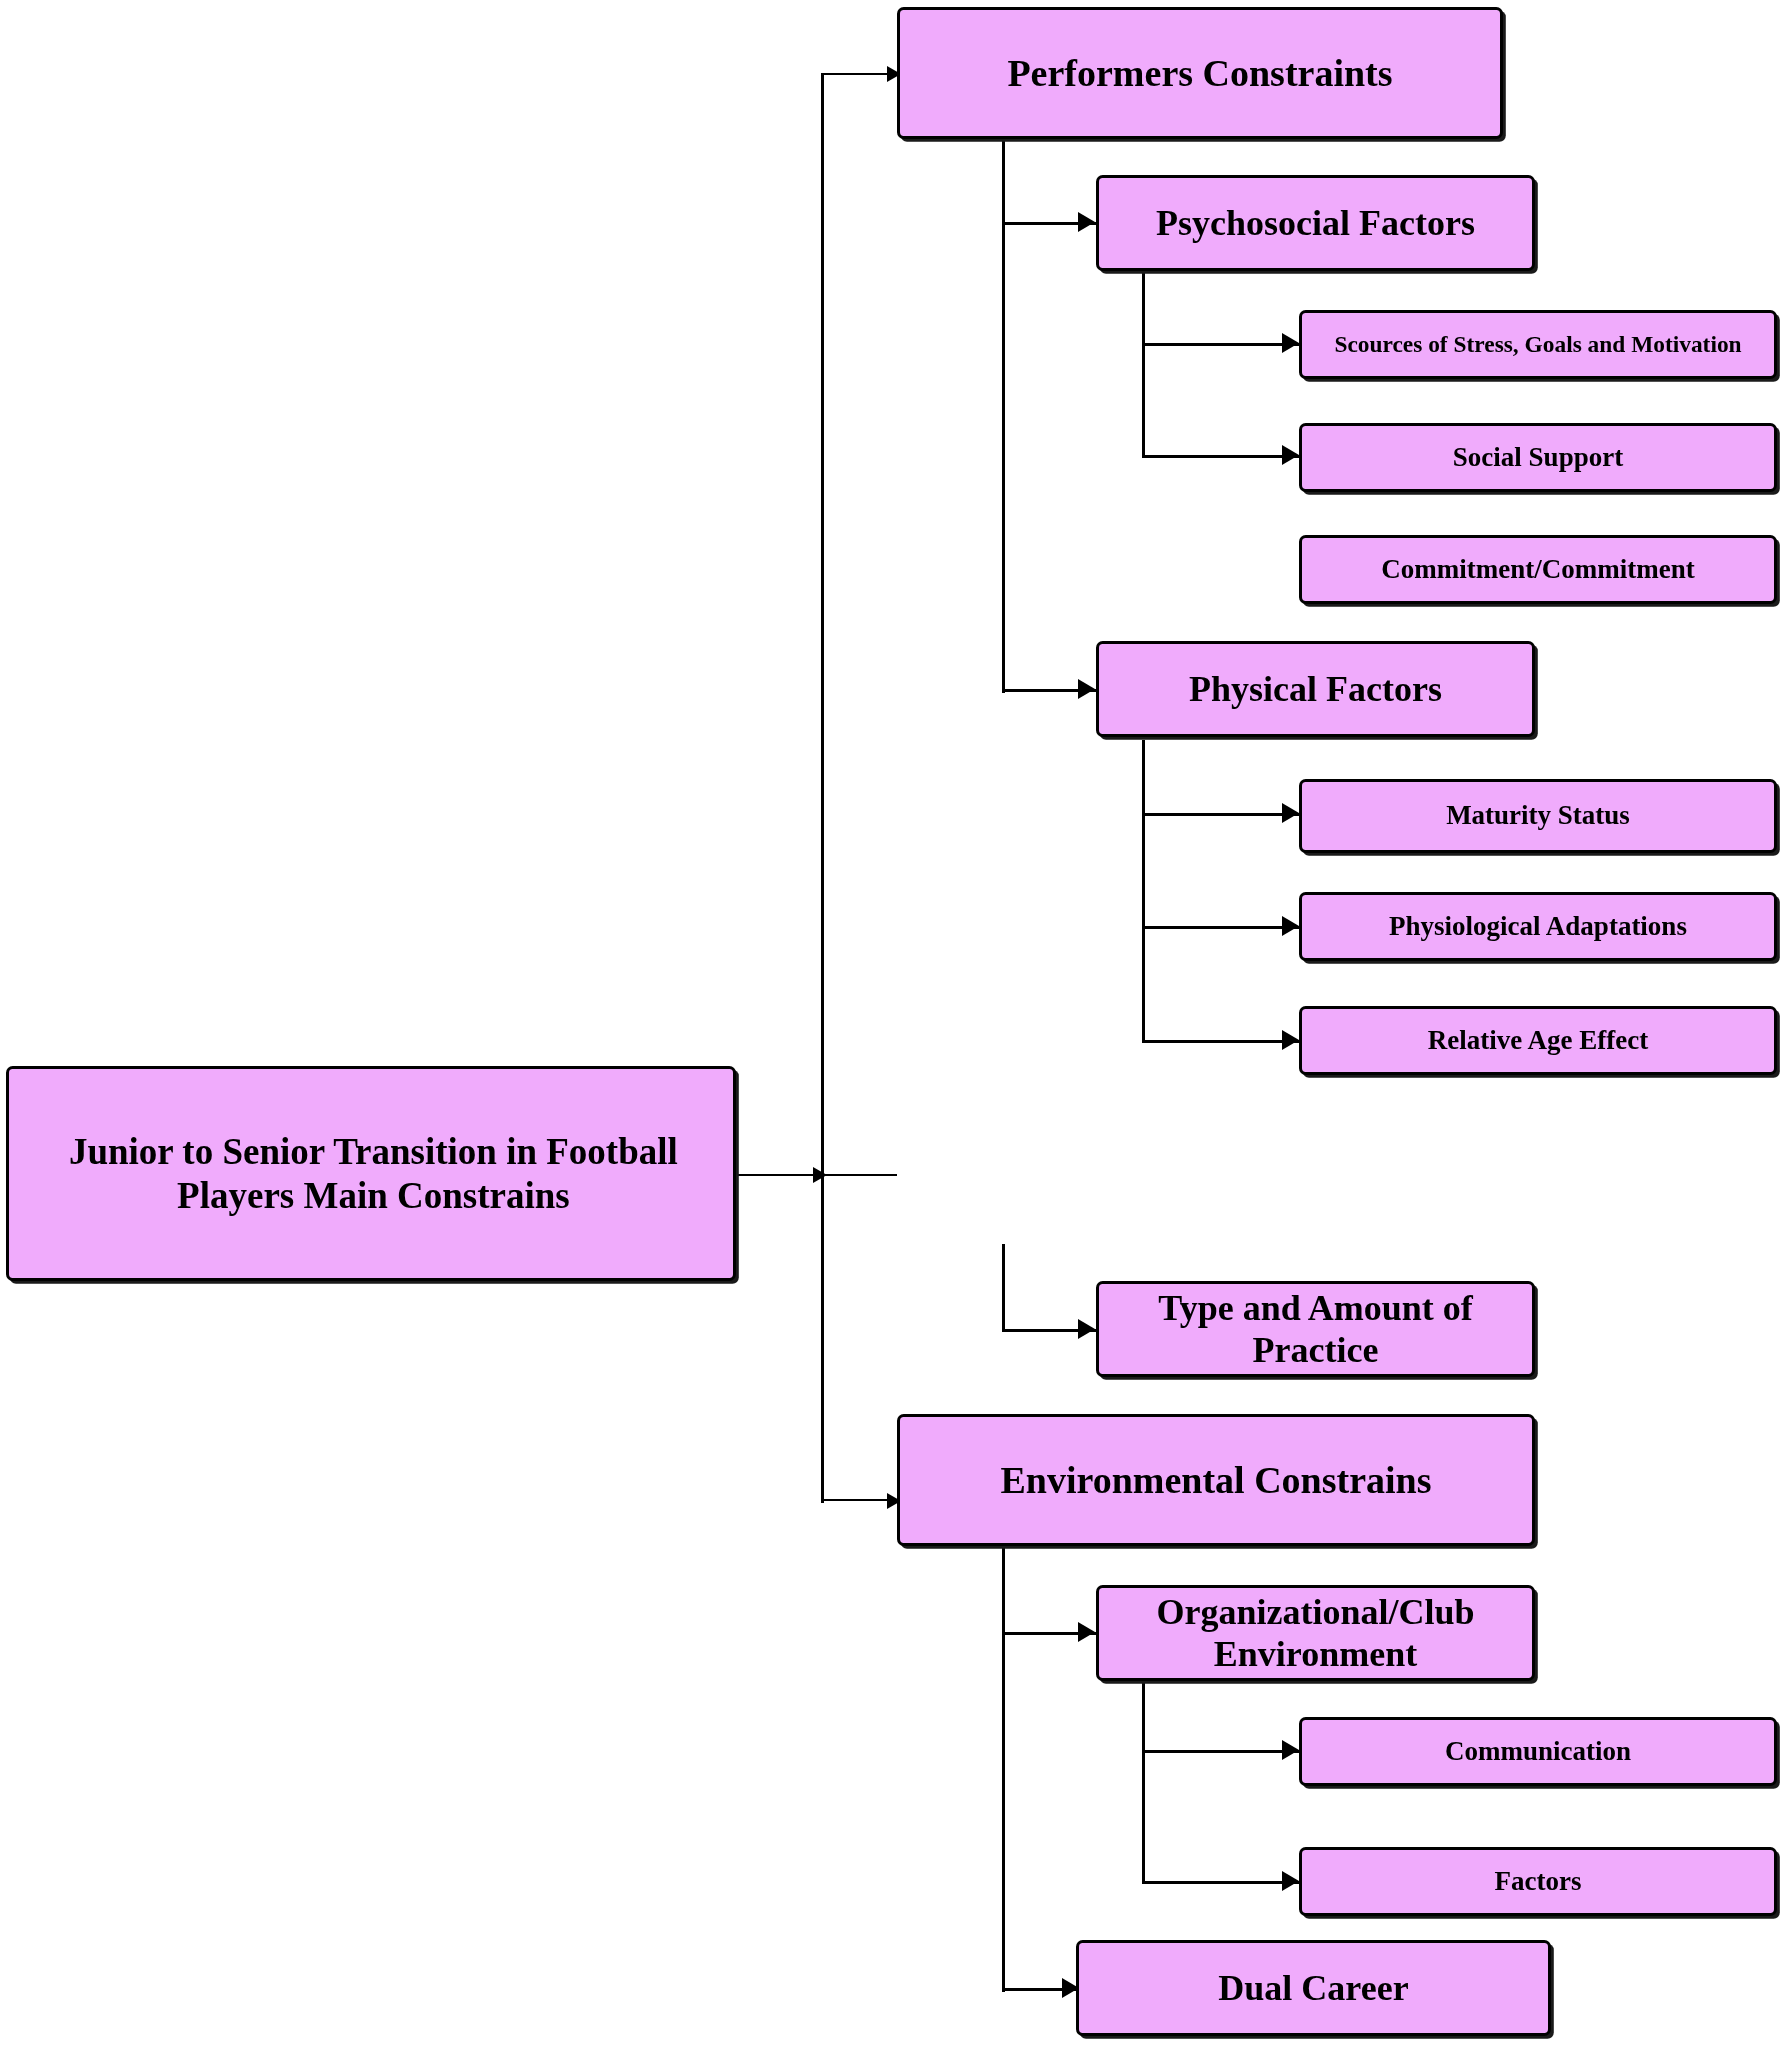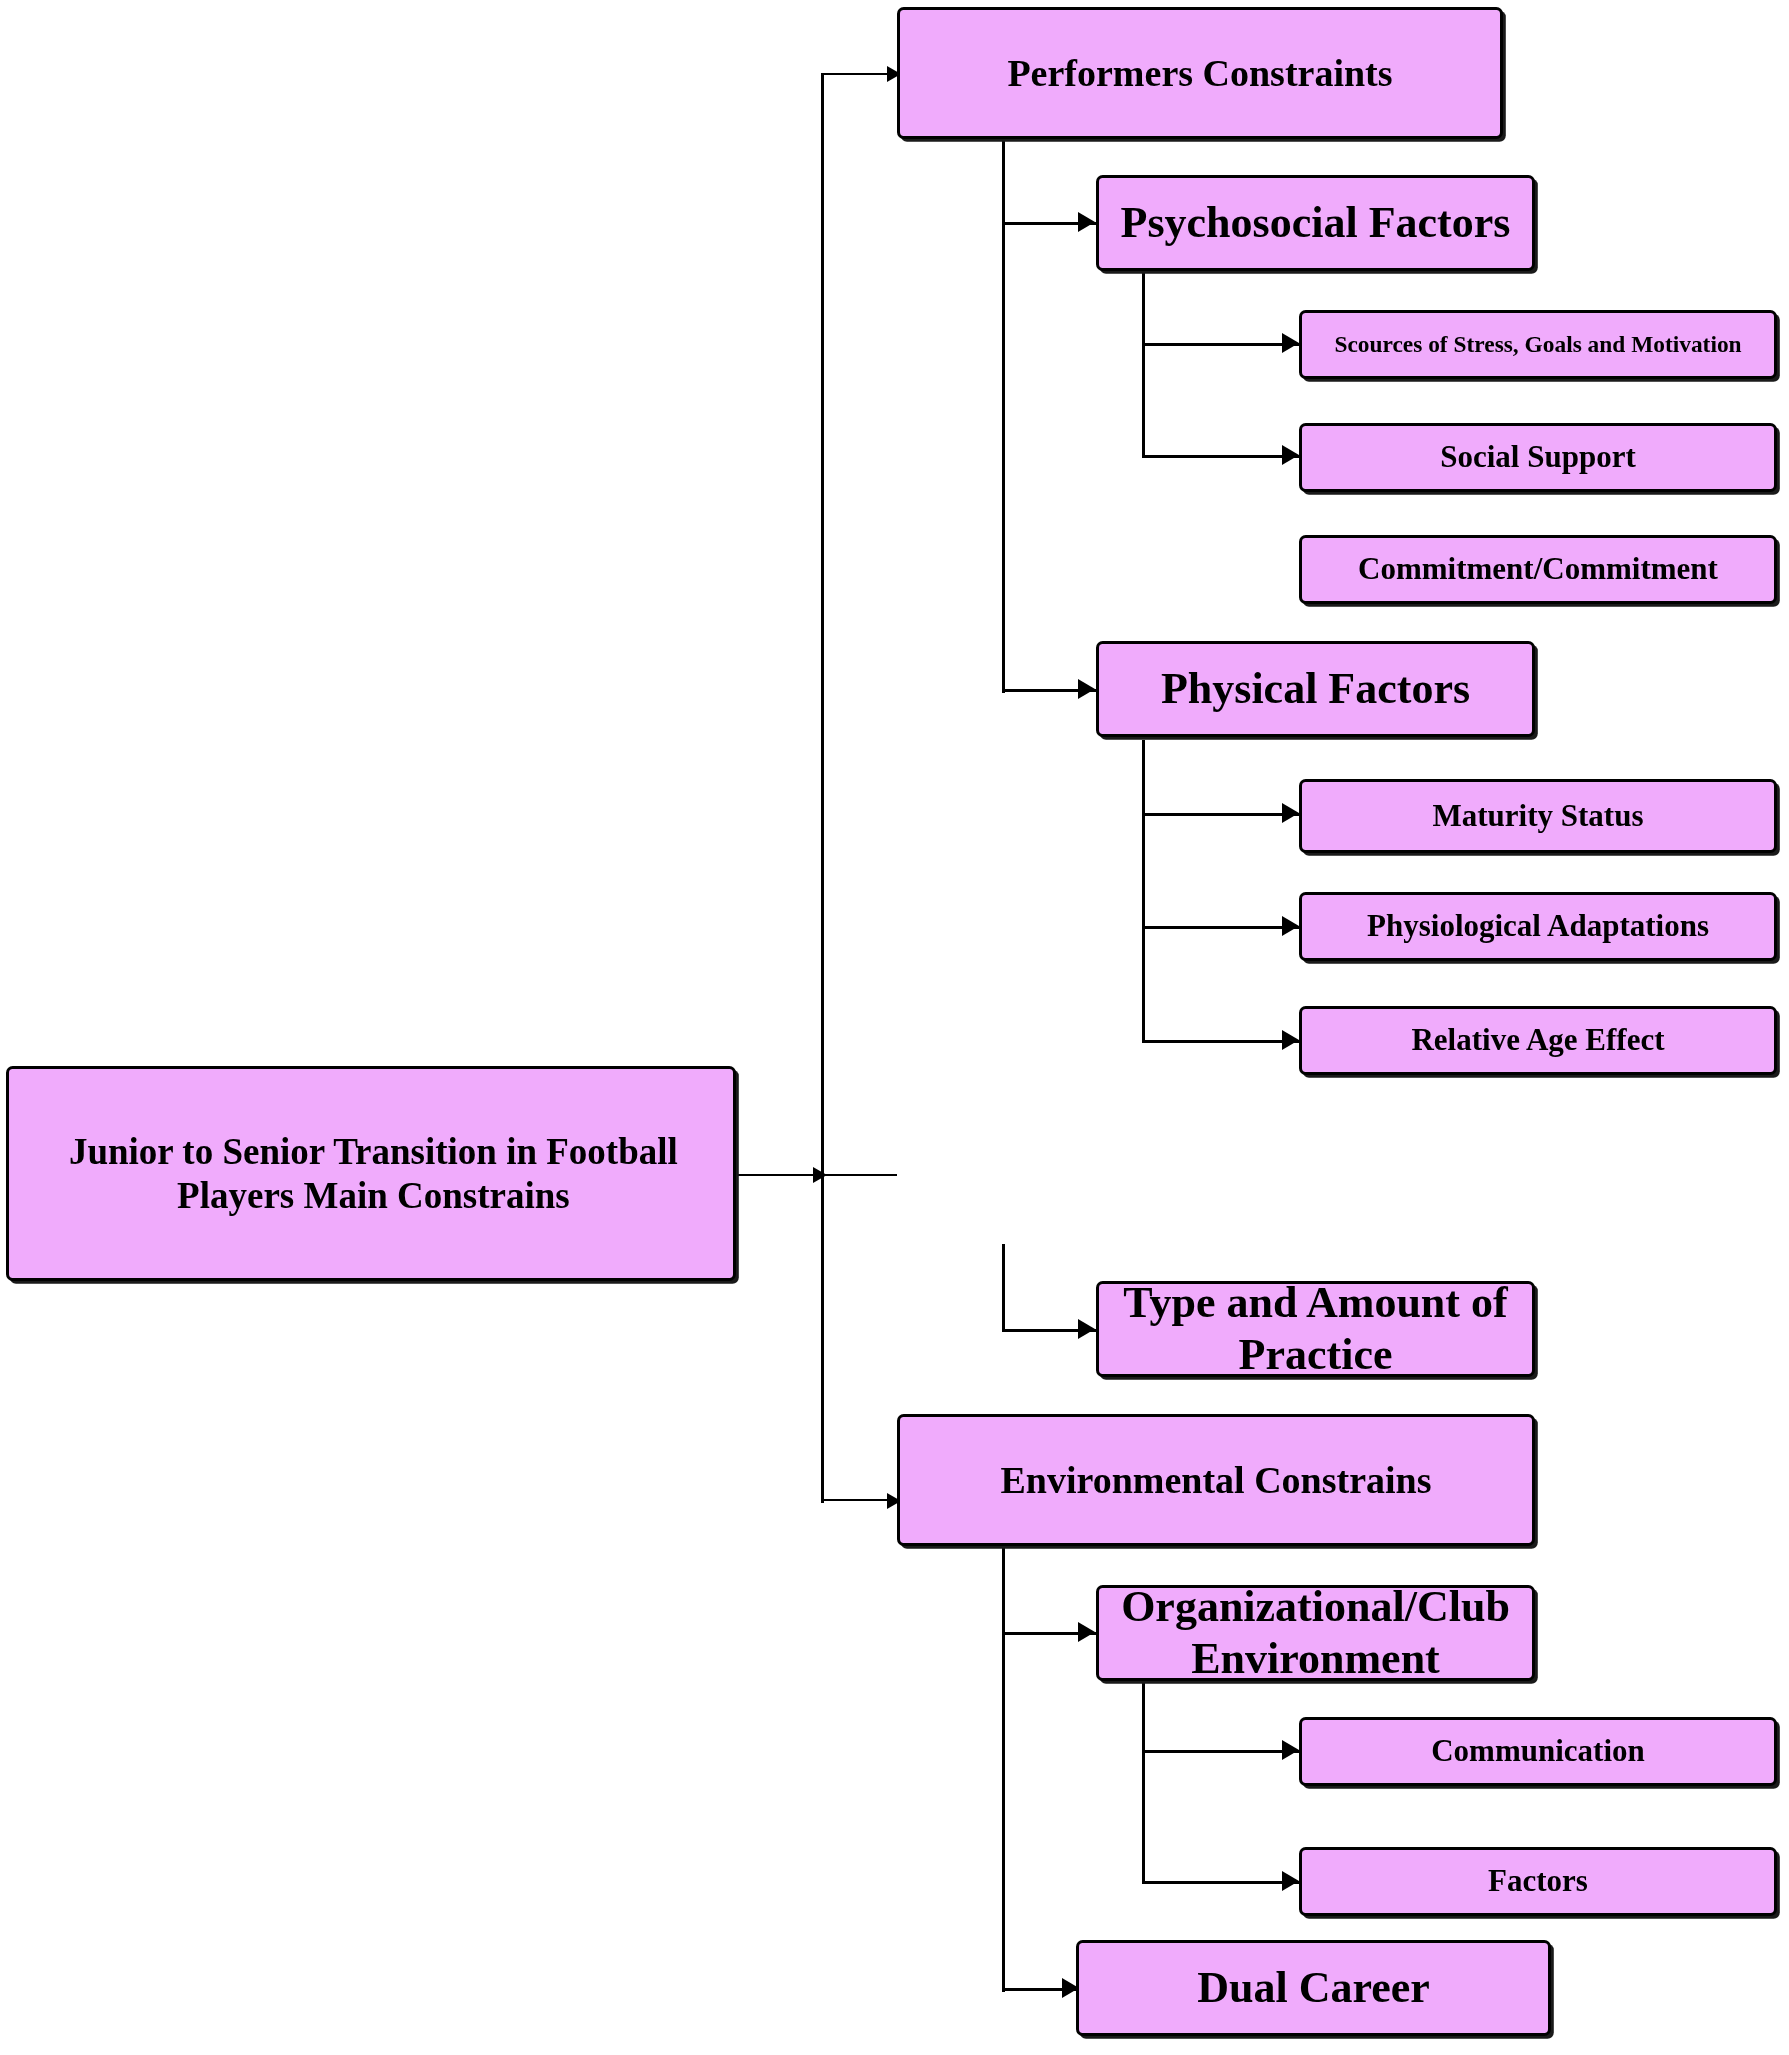--- a/index.html
+++ b/index.html
@@ -30,22 +30,22 @@
     text-align: center;
     color: #000000;
     font-weight: bold;
     line-height: 1.18;
     padding: 1.9px 7.6px;
   }
   .node .label { display: block; width: 100%; }
 
   .lvl0 { font-size: 37px; padding-left: 13px; }
   .lvl1 { font-size: 38px; }
-  .lvl2 { font-size: 44px; }
-  .lvl3 { font-size: 31px; }
+  .lvl2 { font-size: 36px; }
+  .lvl3 { font-size: 27px; }
   .lvl3.small { font-size: 23.4px; }
 
   
   .hline, .vline {
     position: absolute;
     background: #000000;
   }
   .hline { height: 3.3px; }
   .vline { width: 3.3px; }
 

